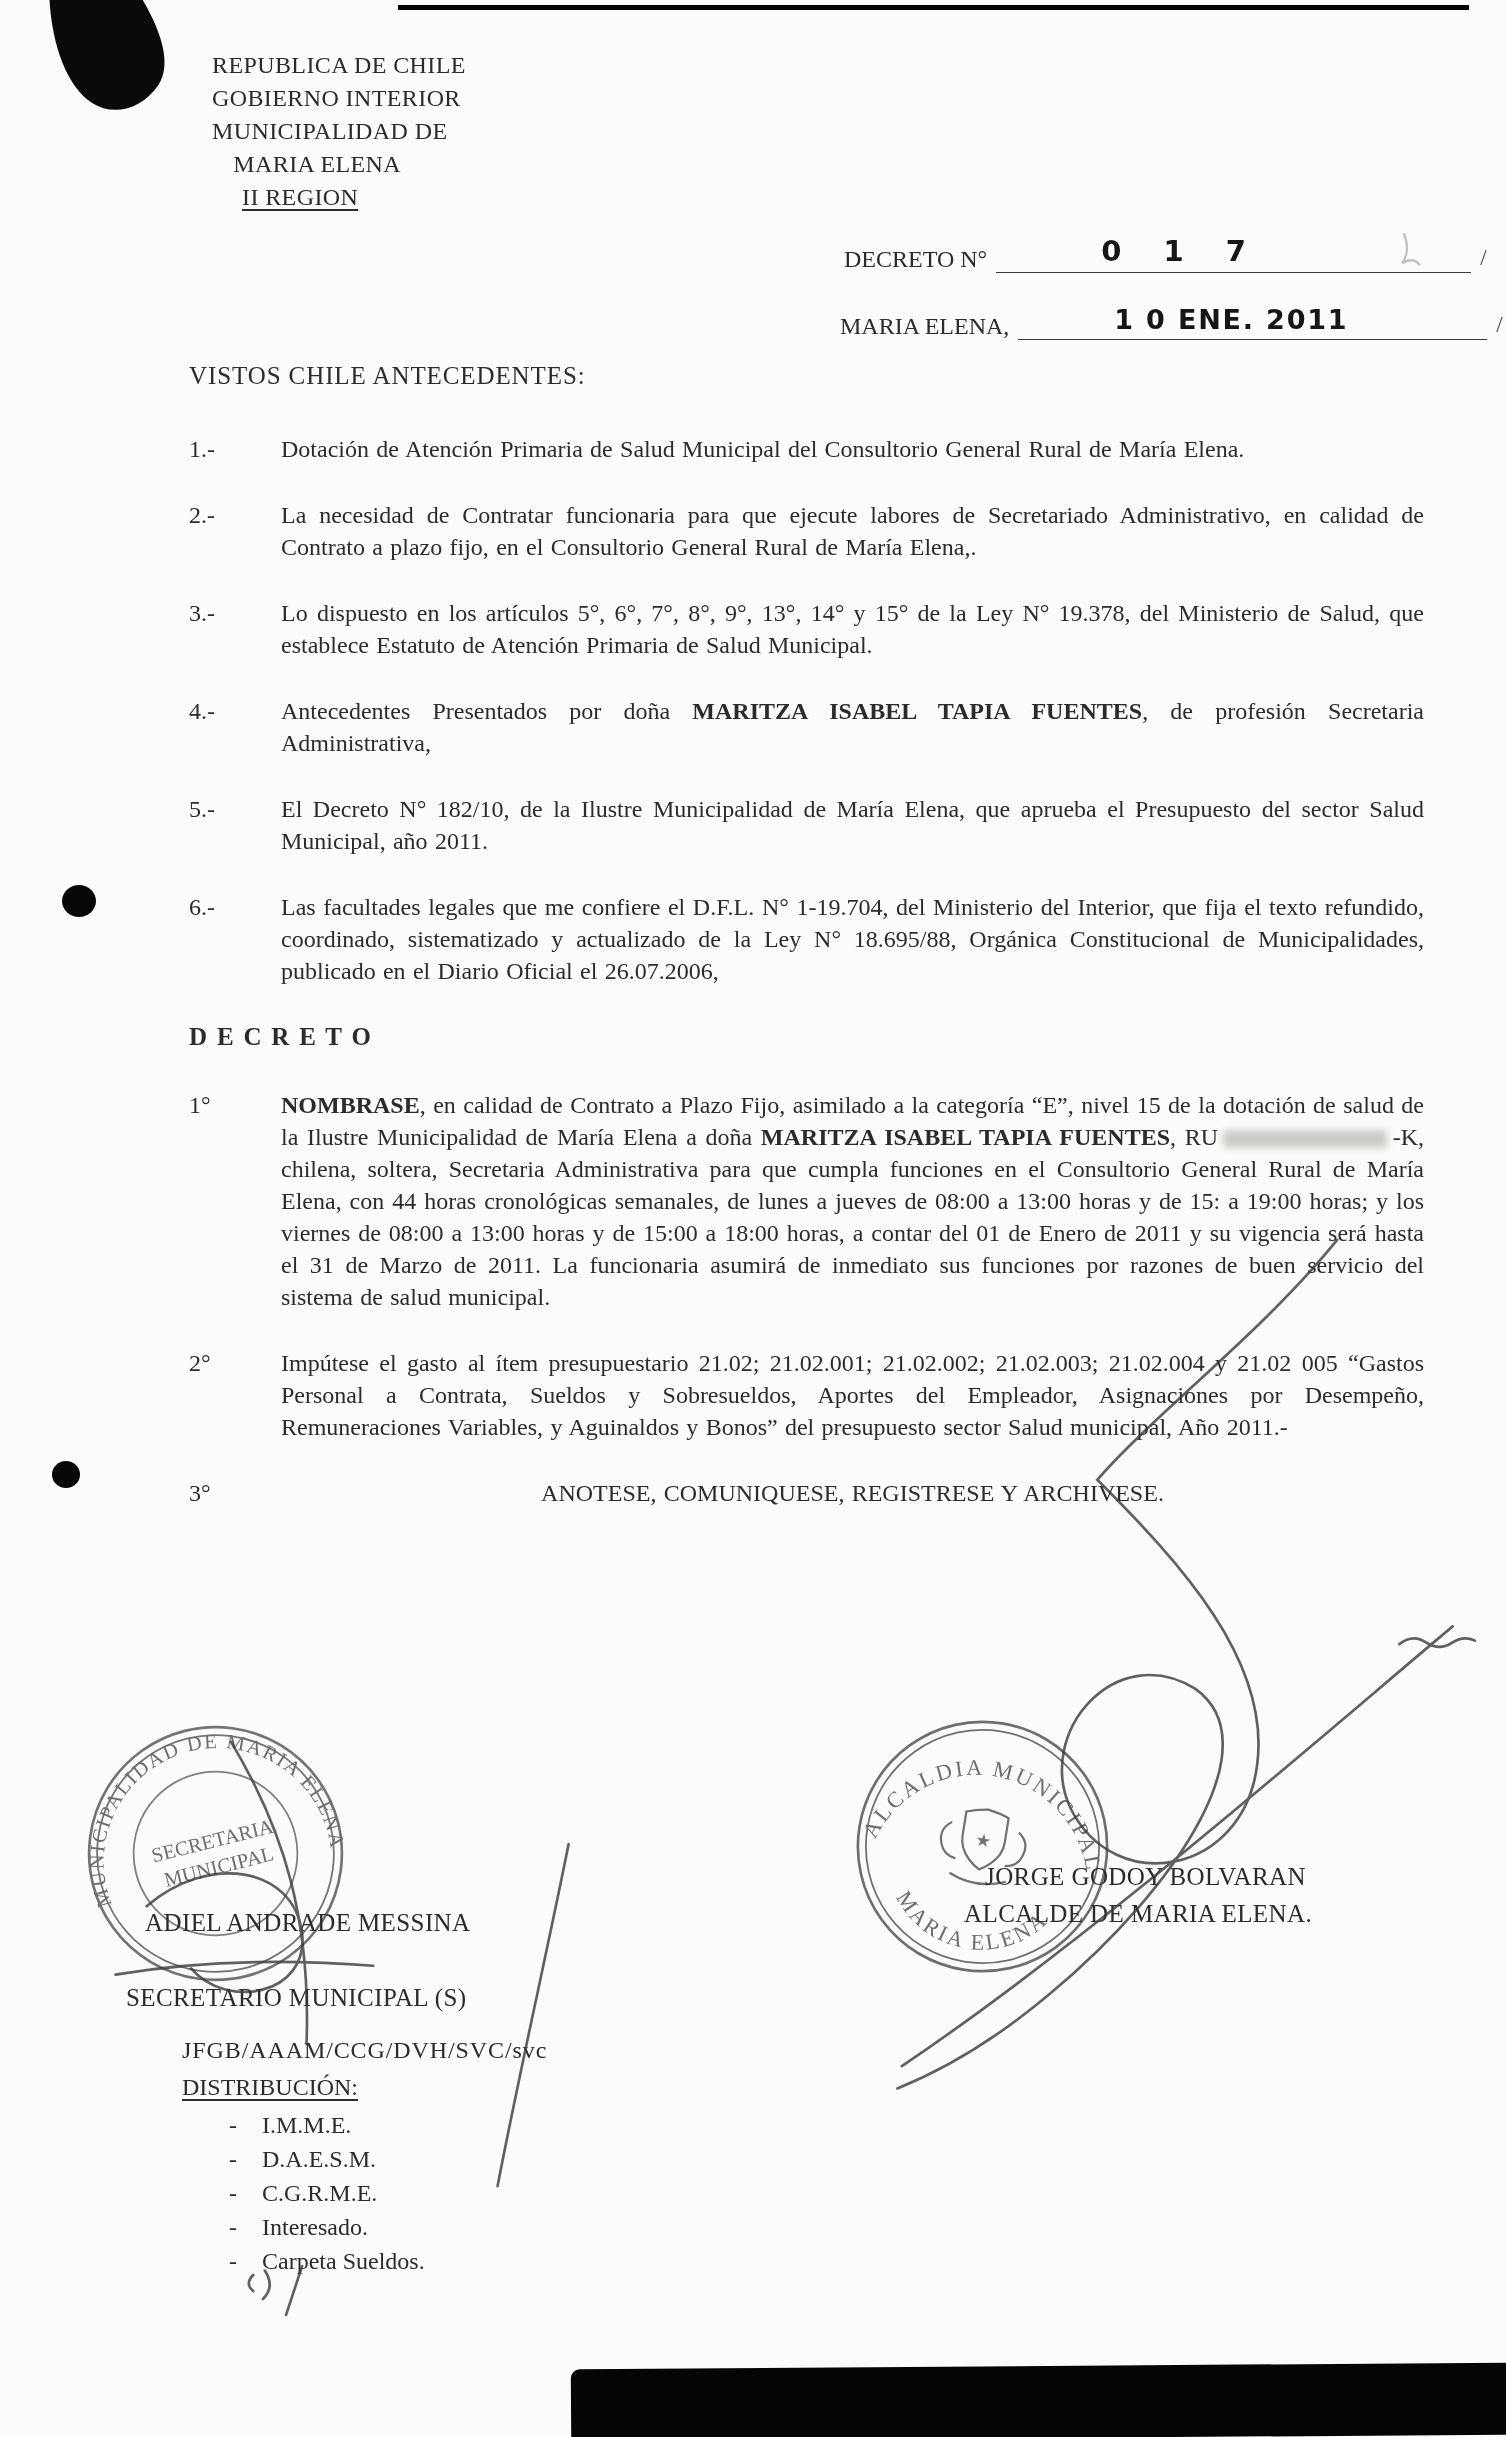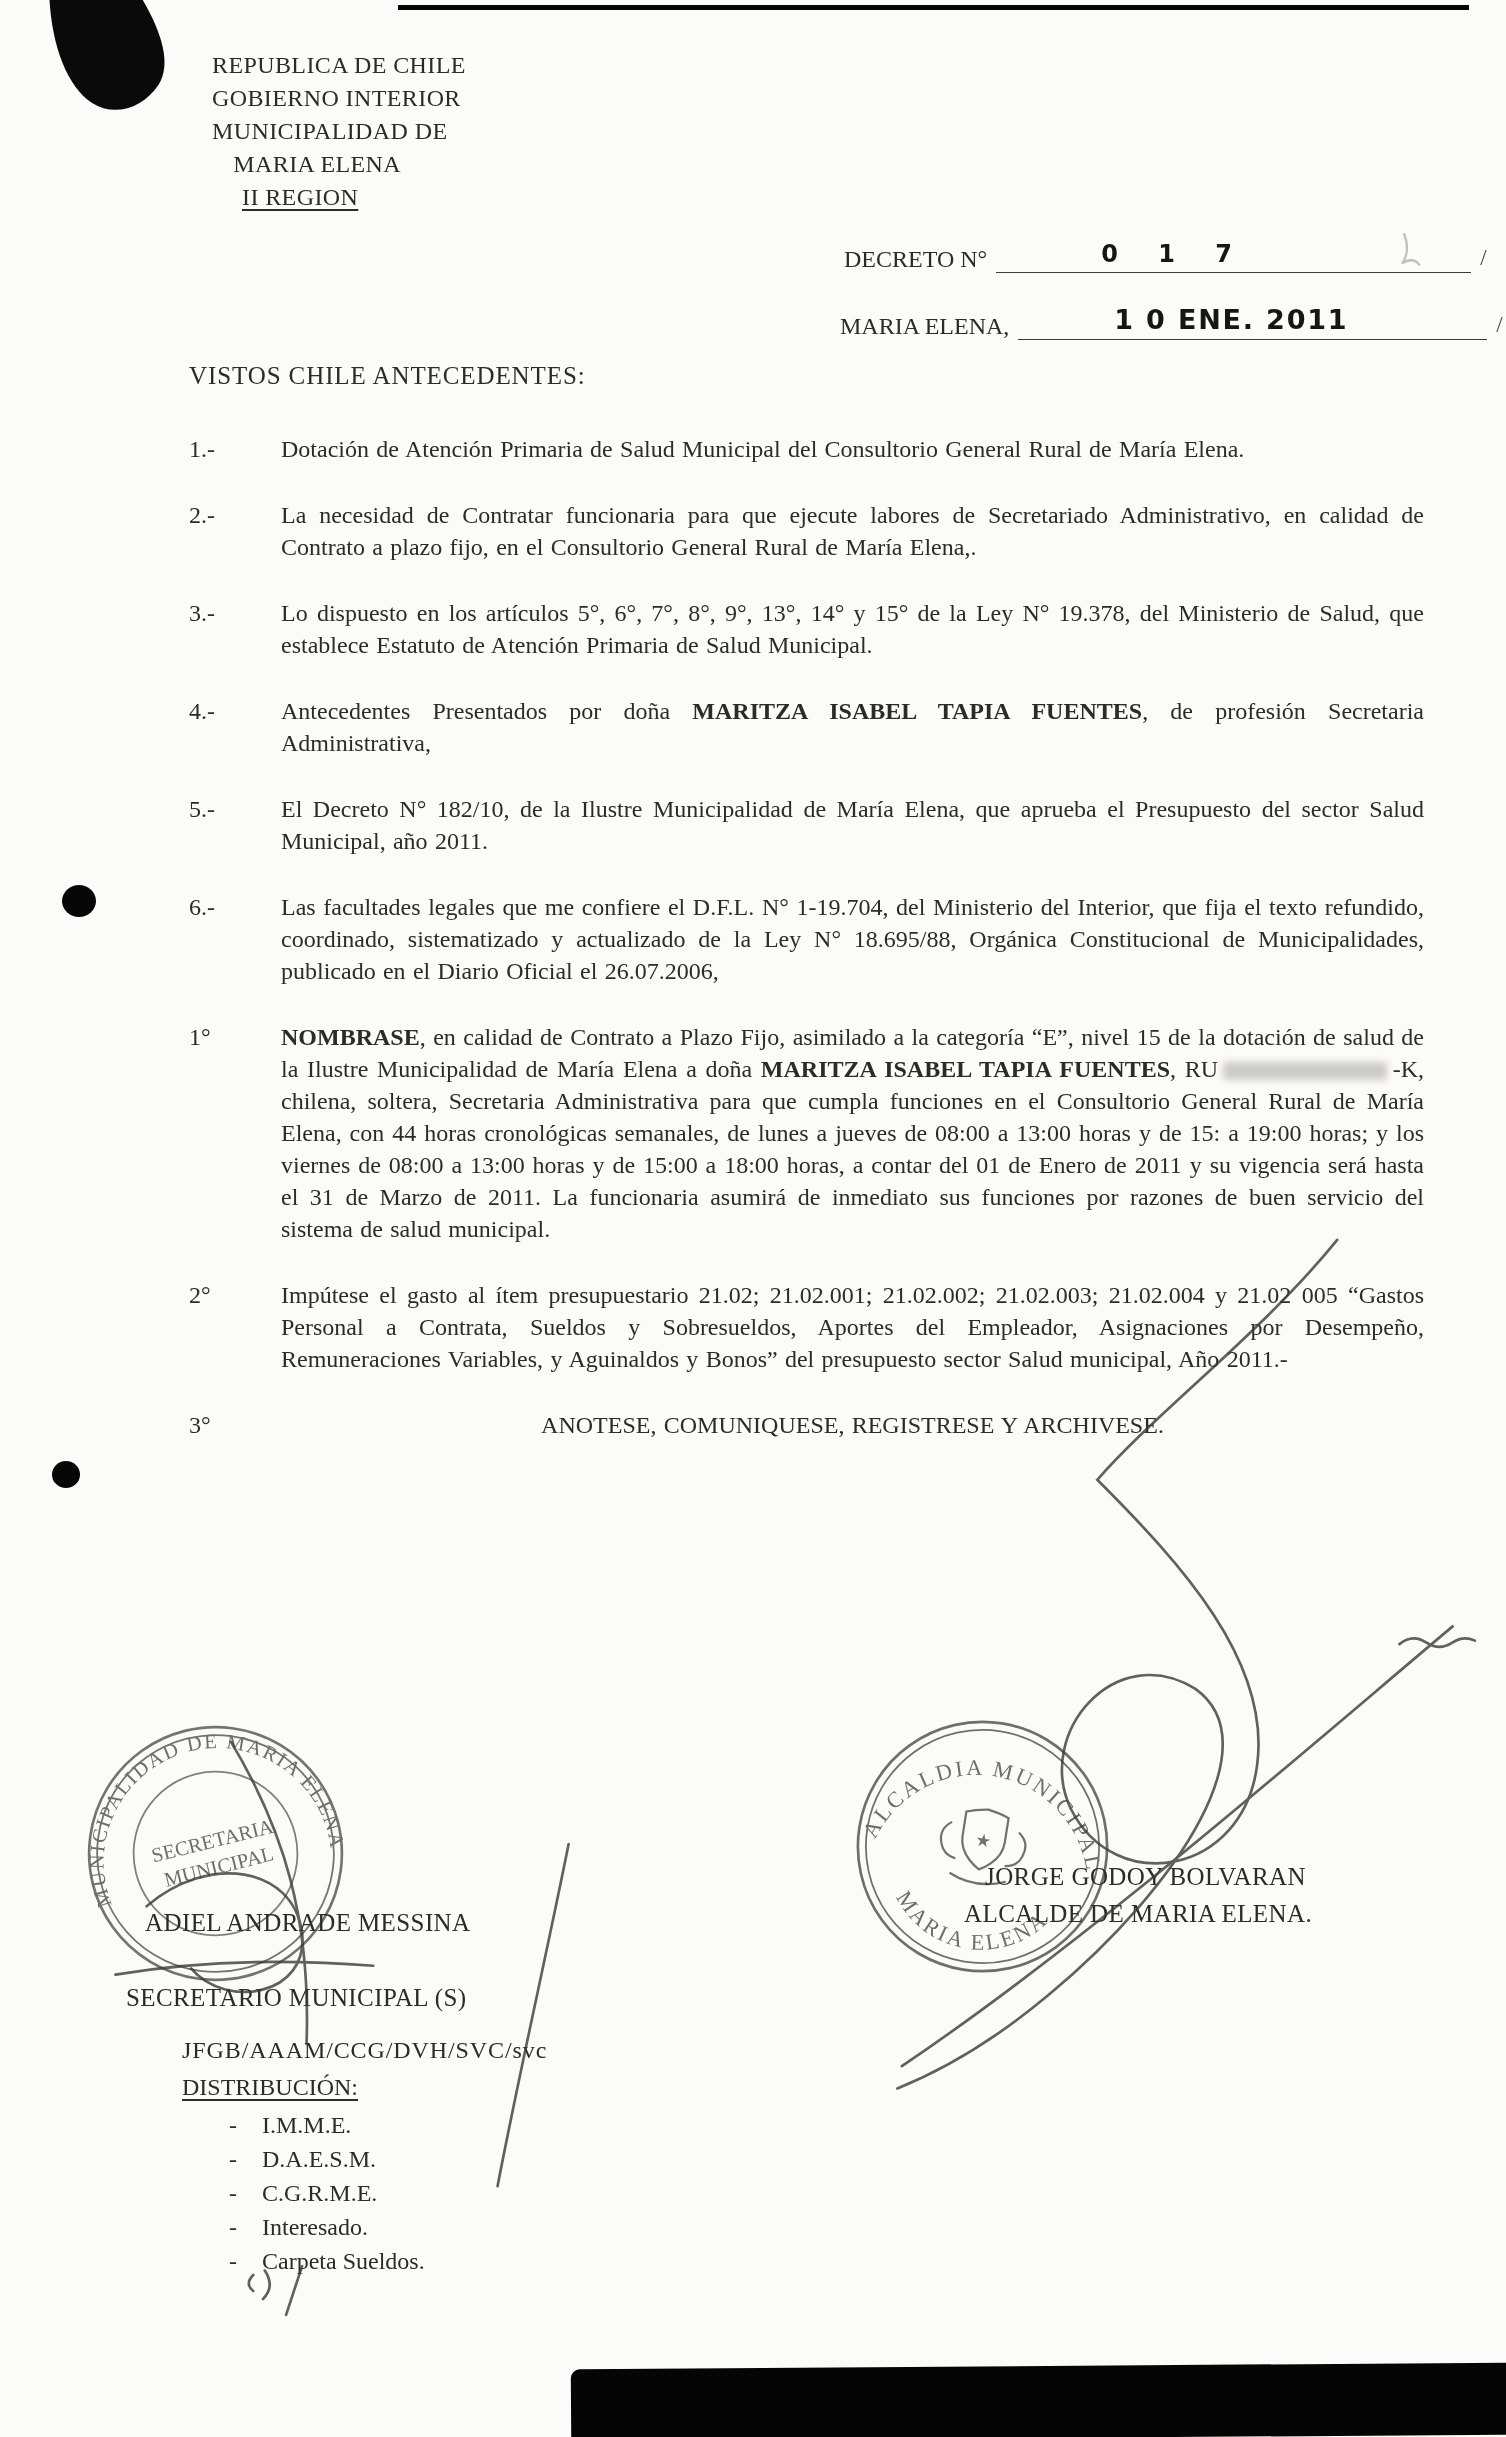--- a/index.html
+++ b/index.html
@@ -9,21 +9,21 @@
 
   
   .letterhead{left:212px;top:49px;font-size:24px;line-height:33px;letter-spacing:0.4px;z-index:2;}
   .lh-ind1{padding-left:21.3px;}
   .lh-ind2{padding-left:30px;text-decoration:underline;text-underline-offset:4.4px;}
 
   
   .dh-row{display:flex;align-items:flex-end;gap:9px;z-index:2;font-size:24px;}
   .dh-line{position:relative;height:37px;border-bottom:1.8px solid #3c3c3c;}
   .stamp-digits{position:absolute;bottom:3.6px;font-family:"DejaVu Sans",sans-serif;font-weight:bold;color:#161616;}
-  .digits-nr{left:105px;font-size:24px;letter-spacing:16px;}
+  .digits-nr{left:105px;font-size:29px;letter-spacing:16px;}
   .digits-dt{left:96px;font-size:27px;letter-spacing:1.8px;}
   .slash{font-size:23px;color:#444;padding-bottom:1.8px;}
 
   
   .main{left:189px;top:360px;width:1235px;font-size:24px;line-height:32px;z-index:2;}
   .vtitle{font-size:25px;letter-spacing:0.9px;margin-bottom:41px;}
   .row{display:flex;margin-bottom:34px;}
   .num{width:92px;flex:none;}
   .txt{flex:1;text-align:justify;word-spacing:1.3px;}
   .dtitle{font-weight:bold;font-size:25px;letter-spacing:1.8px;margin:5.3px 0 36px 0;}
@@ -109,20 +109,21 @@
     </div>
     <div class="row">
       <div class="num">5.-</div>
       <div class="txt">El Decreto N° 182/10, de la Ilustre Municipalidad de María Elena, que aprueba el Presupuesto del sector Salud Municipal, año 2011.</div>
     </div>
     <div class="row">
       <div class="num">6.-</div>
       <div class="txt">Las facultades legales que me confiere el D.F.L. N° 1-19.704, del Ministerio del Interior, que fija el texto refundido, coordinado, sistematizado y actualizado de la Ley N° 18.695/88, Orgánica Constitucional de Municipalidades, publicado en el Diario Oficial el 26.07.2006,</div>
     </div>
 
+    <div class="dtitle">D E C R E T O</div>
 
     <div class="row">
       <div class="num">1°</div>
       <div class="txt"><b>NOMBRASE</b><span>, en calidad de Contrato a Plazo Fijo, asimilado a la categoría “E”, nivel 15 de la dotación de salud de la Ilustre Municipalidad de María Elena a doña </span><b>MARITZA ISABEL TAPIA FUENTES</b><span>, RU</span><span class="redact"></span><span>-K, chilena, soltera, Secretaria Administrativa para que cumpla funciones en el Consultorio General Rural de María Elena, con 44 horas cronológicas semanales, de lunes a jueves de 08:00 a 13:00 horas y de 15: a 19:00 horas; y los viernes de 08:00 a 13:00 horas y de 15:00 a 18:00 horas, a contar del 01 de Enero de 2011 y su vigencia será hasta el 31 de Marzo de 2011. La funcionaria asumirá de inmediato sus funciones por razones de buen servicio del sistema de salud municipal.</span></div>
     </div>
     <div class="row">
       <div class="num">2°</div>
       <div class="txt">Impútese el gasto al ítem presupuestario 21.02; 21.02.001; 21.02.002; 21.02.003; 21.02.004 y 21.02 005 “Gastos Personal a Contrata, Sueldos y Sobresueldos, Aportes del Empleador, Asignaciones por Desempeño, Remuneraciones Variables, y Aguinaldos y Bonos” del presupuesto sector Salud municipal, Año 2011.-</div>
     </div>
     <div class="row">

